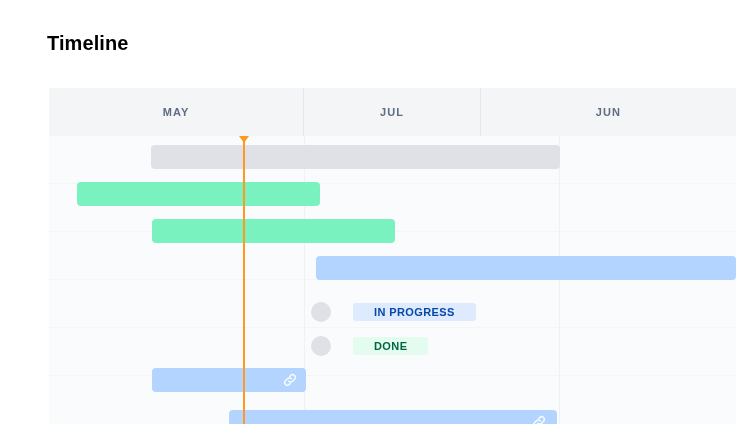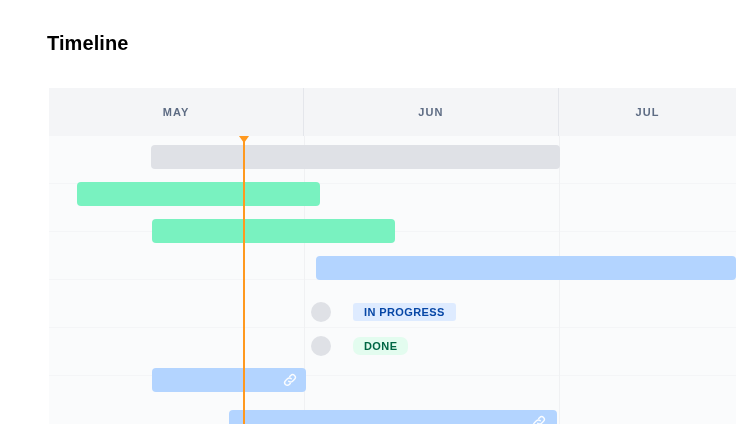--- a/index.html
+++ b/index.html
@@ -142,54 +142,54 @@
     width: 20px; height: 20px;
     border-radius: 50%;
     background: #DFE1E6;
     flex: 0 0 auto;
   }
   .lozenge {
     margin-left: 22px;
     height: 18px;
     display: inline-flex;
     align-items: center;
-    padding: 0 11px;
+    padding: 0 21px;
     border-radius: 3px;
     font-size: 11px;
     font-weight: bold;
     letter-spacing: 0.4px;
     white-space: nowrap;
   }
   .lozenge-inprogress { background: #DEEBFF; color: #0747A6; }
-  .lozenge-done       { background: #E3FCEF; color: #006644; border-radius: 7px; }
+  .lozenge-done       { background: #E3FCEF; color: #006644; }
 
   
   .connectors {
     position: absolute;
     left: 0; top: 48px;
     width: 687px; height: 300px;
     pointer-events: none;
   }
 </style>
 </head>
 <body>
 
 <div class="page-title">Timeline</div>
 
 <div class="timeline">
 
   <div class="months">
     <div class="month-cell" style="width:255px;">
       <span>MAY</span>
     </div>
+    <div class="month-cell" style="width:177px;">
+      <span>JUL</span>
+    </div>
     <div class="month-cell" style="width:255px;">
       <span>JUN</span>
-    </div>
-    <div class="month-cell" style="width:177px;">
-      <span>JUL</span>
     </div>
   </div>
 
   <div class="grid-body">
 
     <div class="row-band" style="top:0px;   height:47px;"></div>
     <div class="row-line" style="top:47px;"></div>
     <div class="row-band" style="top:48px;  height:47px;"></div>
     <div class="row-line" style="top:95px;"></div>
     <div class="row-band" style="top:96px;  height:47px;"></div>

